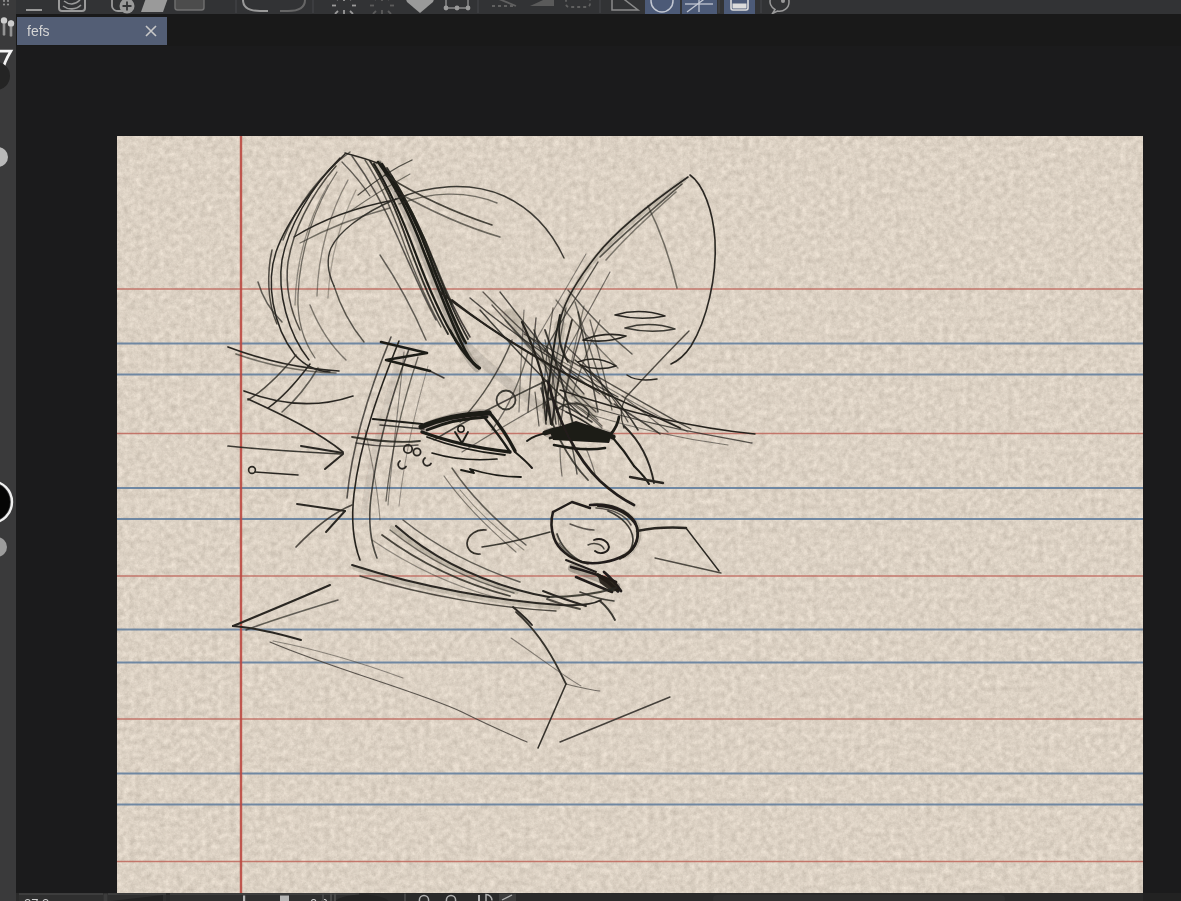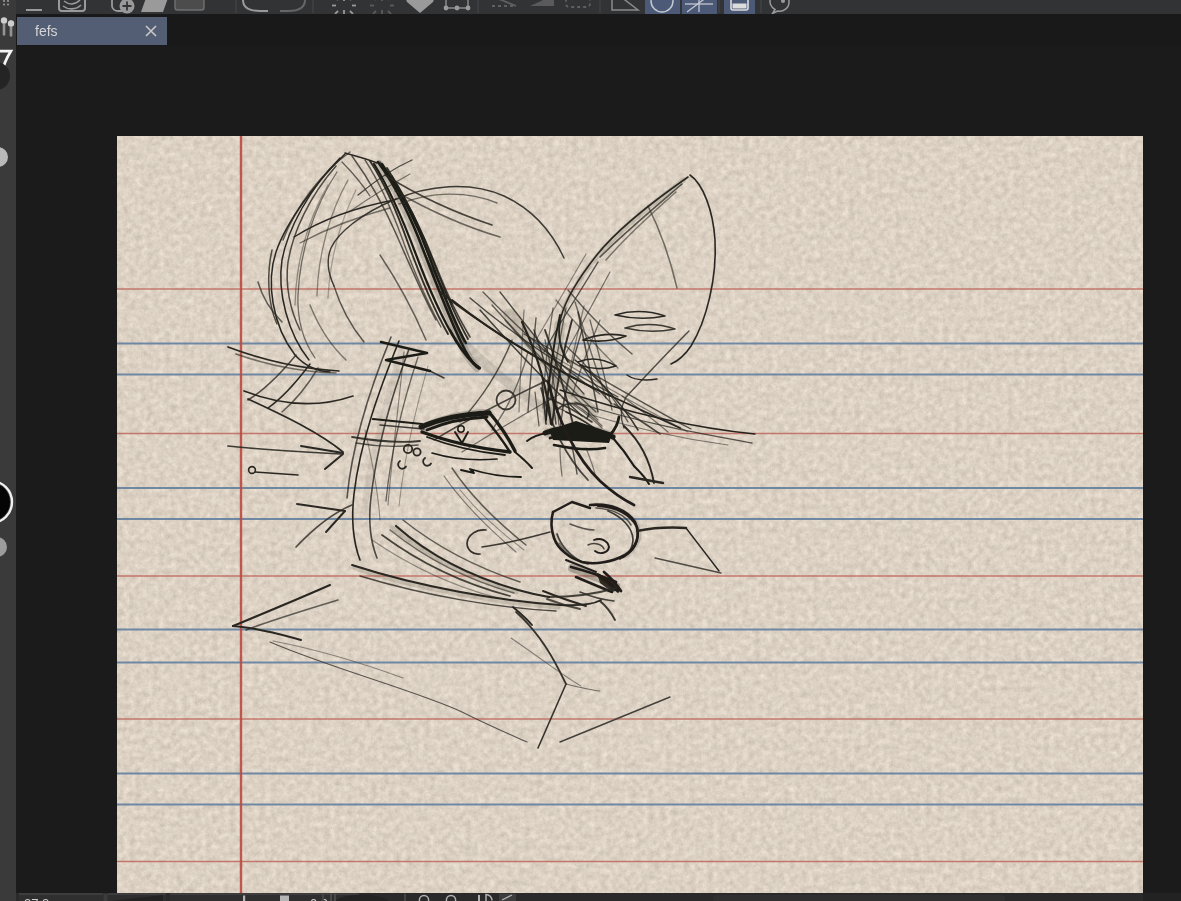--- a/index.html
+++ b/index.html
@@ -1,20 +1,20 @@
 <!DOCTYPE html>
 <html><head>
 <meta charset="utf-8">
 <style>
   html,body{margin:0;padding:0;background:#1b1b1c;width:1181px;height:901px;overflow:hidden;}
   *{box-sizing:border-box;}
   body{font-family:"Liberation Sans",sans-serif;position:relative;-webkit-font-smoothing:antialiased;}
   #toolbar{position:absolute;left:0;top:0;width:1181px;height:14px;background:#323335;}
   #tabrow{position:absolute;left:16px;top:14px;width:1165px;height:32px;background:#191919;}
-  #tab{position:absolute;left:1px;top:3px;width:150px;height:28px;background:#535e75;color:#d4d4d4;font-size:14px;line-height:28px;padding-left:18px;}
+  #tab{position:absolute;left:1px;top:3px;width:150px;height:28px;background:#535e75;color:#d4d4d4;font-size:14px;line-height:28px;padding-left:10px;}
   #tabx{position:absolute;right:10px;top:8px;width:12px;height:12px;}
   #sidebar{position:absolute;left:0;top:0;width:16px;height:901px;background:#3a3a3b;overflow:hidden;}
   #canvasarea{position:absolute;left:16px;top:46px;width:1165px;height:847px;background:#1b1b1c;}
   #statusbar{position:absolute;left:16px;top:893px;width:1165px;height:8px;background:#2b2b2b;overflow:hidden;}
   svg{display:block;}
 </style>
 </head>
 <body>
 
   <div id="toolbar"></div>

